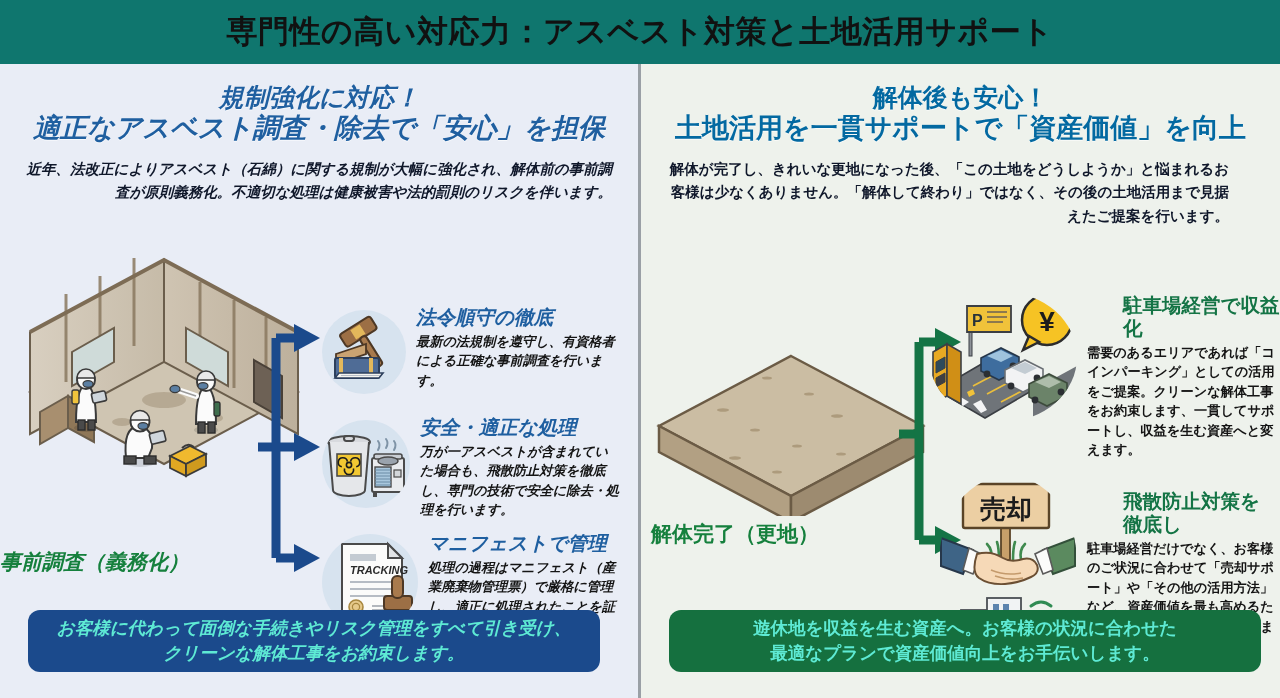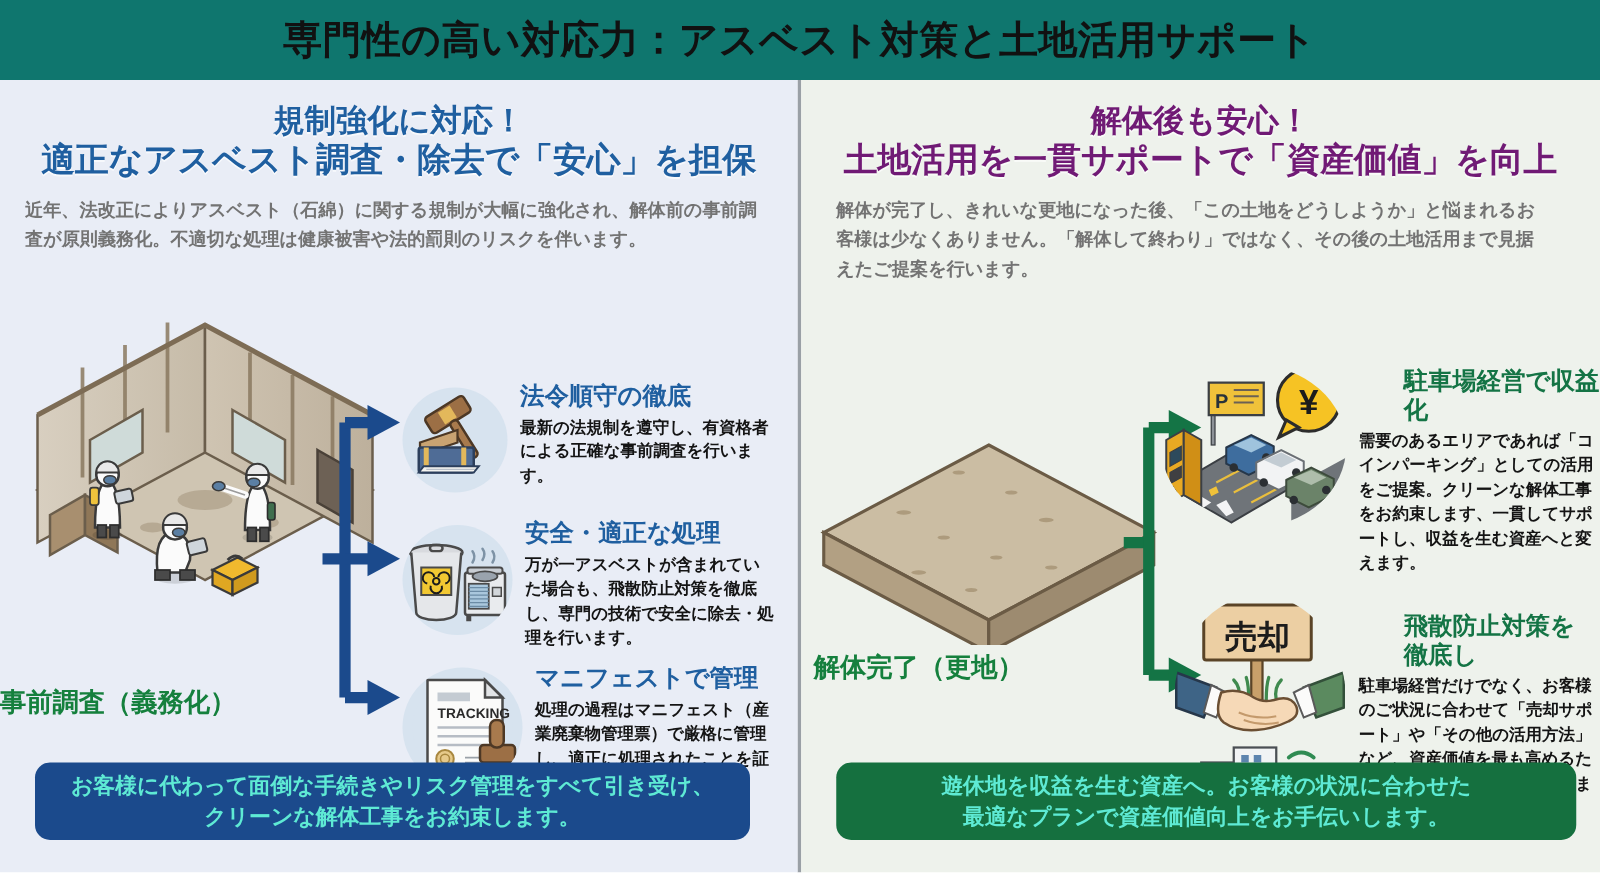--- a/index.html
+++ b/index.html
@@ -17,34 +17,34 @@
     display:flex;align-items:center;justify-content:center;background:#0f766e;
   }
   .title-text{
     font-size:31px;font-weight:bold;color:#111111;letter-spacing:0.5px;
     white-space:nowrap;
   }
 
   
   .panels{position:absolute;left:0;top:64px;width:1280px;height:634px;display:flex;}
   .panel{position:relative;height:634px;box-sizing:border-box;}
-  .panel-left{width:647px;background:#e9edf6;}
+  .panel-left{width:647px;background:#e9edf6;font-style:italic;}
   .divider{width:3px;height:634px;background:#9aa0a6;}
   .panel-right{width:648px;background:#eef2ec;}
 
   
   .head-block{position:absolute;left:0;width:100%;text-align:center;}
   .head-l1{font-size:25px;font-weight:bold;line-height:1.2;}
   .head-l2{font-size:27px;font-weight:bold;line-height:1.25;}
   .blue-h{color:#1f5fa0;text-shadow:0 1px 0 rgba(255,255,255,.65);}
-  .green-h{color:#701a75;text-shadow:0 1px 0 rgba(255,255,255,.65);}
+  .green-h{color:#0369a1;text-shadow:0 1px 0 rgba(255,255,255,.65);}
 
   .lede{
-    position:absolute;font-size:14.5px;line-height:1.62;color:#737373;
-    font-weight:bold;text-align:left;
+    position:absolute;font-size:14.5px;line-height:1.62;color:#0f172a;
+    font-weight:bold;text-align:right;
   }
 
   
   .feature{position:absolute;display:flex;align-items:flex-start;}
   .icon-circle{
     position:relative;border-radius:50%;flex:0 0 auto;
     display:flex;align-items:center;justify-content:center;overflow:hidden;
   }
   .icon-circle.blue{background:#d7e3ef;}
   .icon-circle.green{background:transparent;}

